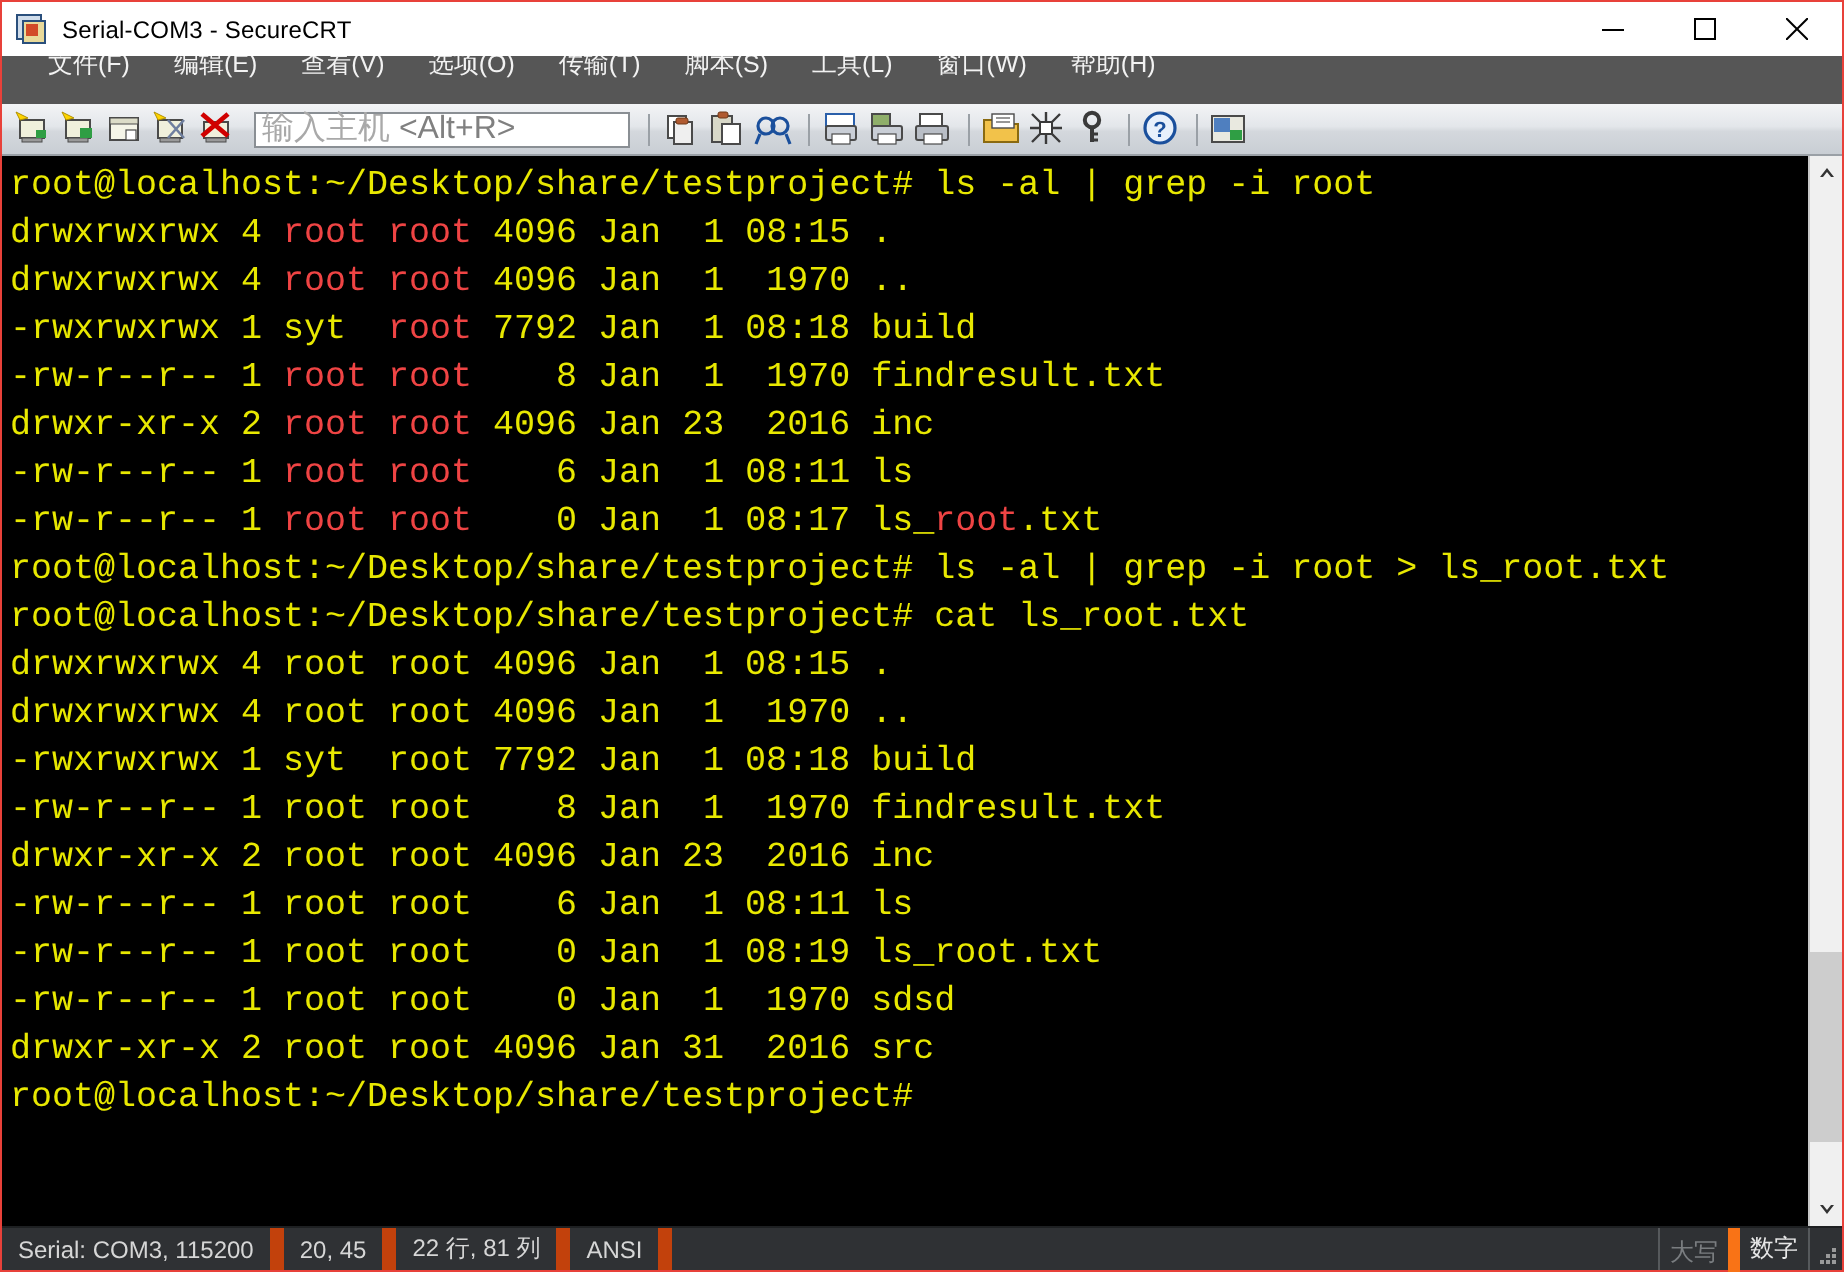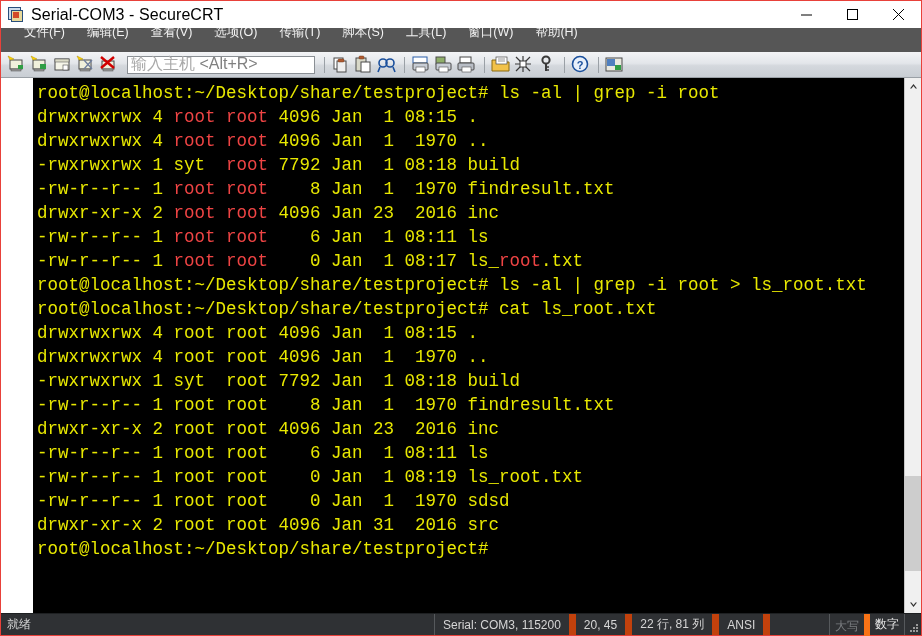--- a/index.html
+++ b/index.html
@@ -39,21 +39,21 @@
   .title-icon .sq-front {
     position: absolute; left: 3px; top: 3px;
     width: 12px; height: 12px;
     background: #e8d99a; border: 1px solid #2a4f7c;
   }
   .title-icon .sq-front::after {
     content: ""; position: absolute; left: 1px; top: 1px;
     width: 6px; height: 6px; background: #d24a28;
   }
   .title-text {
-    font-size: 16px; color: #000;
+    font-size: 12px; color: #000;
     letter-spacing: .1px;
     white-space: nowrap;
   }
   .win-btns {
     position: absolute; right: 0; top: 0;
     height: 27px; display: flex;
   }
   .win-btn {
     width: 46px; height: 27px;
     display: flex; align-items: center; justify-content: center;
@@ -107,21 +107,20 @@
   }
   .host-input .ph b { color: #808080; font-weight: normal; }
 
   
   .term-wrap {
     flex: 1 1 auto;
     position: relative;
     background: #000;
     display: flex;
     overflow: hidden;
-    margin-left: 32px;
   }
   .term {
     flex: 1 1 auto;
     background: #000;
     padding: 3px 0 0 4px;
     overflow: hidden;
     font-family: "Liberation Mono", "DejaVu Sans Mono", monospace;
     font-size: 17.5px;
     line-height: 24px;
     white-space: pre;
@@ -369,21 +368,20 @@
       </div>
       <div class="sb-arrow">
         <svg width="9" height="7" viewBox="0 0 9 7">
             <path d="M4.5 6 L1 1.5 L2.5 1.5 L4.5 4 L6.5 1.5 L8 1.5 Z" fill="#333"></path>
           </svg>
       </div>
     </div>
   </div>
 
   <div class="statusbar">
-    <div class="sb-cell sb-ready">就绪</div>
     <div class="sb-cell">Serial: COM3, 115200</div>
     <div class="sb-cell">20, 45</div>
     <div class="sb-cell">22 行, 81 列</div>
     <div class="sb-cell">ANSI</div>
     <div class="sb-spacer"></div>
     <div class="sb-cell sb-dim">大写</div>
     <div class="sb-cell sb-on">数字</div>
     <div class="sb-grip">
       <svg width="12" height="12" viewBox="0 0 12 12">
         <g fill="#9a9a9a">

